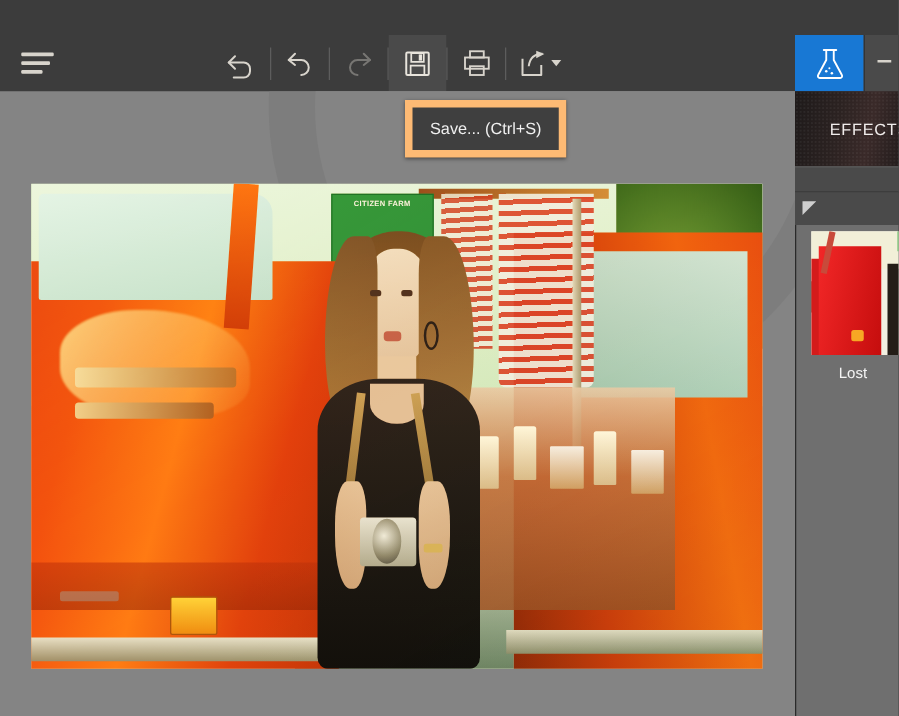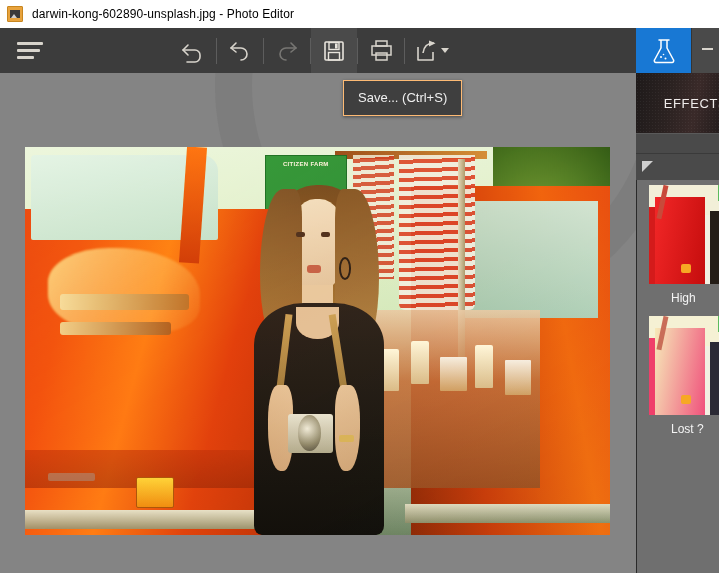--- a/index.html
+++ b/index.html
@@ -93,23 +93,23 @@
     width:0;height:0;
     border-left:4px solid transparent;
     border-right:4px solid transparent;
     border-top:5px solid #d8d4cc;
     margin-left:3px;
   }
 
   
   .tooltip {
     position:absolute;
-    left:343px; top:80px;
+    left:324px; top:80px;
     background:#3f3f3f;
-    border:1px solid #fdba74;
+    border:6px solid #fdba74;
     padding:9px 14px 10px 14px;
     font-size:13px;
     color:#f0f0f0;
     white-space:nowrap;
     z-index:40;
     box-shadow:0 1px 3px rgba(0,0,0,.45);
   }
 
   
   .canvas {
@@ -486,24 +486,20 @@
     position:absolute; left:636px; top:73px;
     width:4px; height:500px;
     background:#6b6b6b;
   }
 </style>
 </head>
 <body>
 
 <div id="app">
 
-  <div class="titlebar">
-    <div class="title-icon"></div>
-    <div class="title-text">darwin-kong-602890-unsplash.jpg - Photo Editor</div>
-  </div>
 
   <div class="toolbar">
 
     <div class="tb-btn" style="width:60px">
       <span class="hamburger">
         <i></i>
           <i></i>
           <i></i>
       </span>
     </div>
@@ -672,34 +668,21 @@
         <div class="thumb-img v1">
           <div class="t-sky"></div>
             <div class="t-dark"></div>
             <div class="t-bus2"></div>
           <div class="t-bus"></div>
             <div class="t-pole"></div>
             <div class="t-green"></div>
           <div class="t-person"></div>
             <div class="t-lamp"></div>
         </div>
-        <div class="thumb-label">High</div>
+        <div class="thumb-label">Lost</div>
       </div>
 
 
-      <div class="thumb-item">
-        <div class="thumb-img v3">
-          <div class="t-sky"></div>
-            <div class="t-dark"></div>
-            <div class="t-bus2"></div>
-          <div class="t-bus"></div>
-            <div class="t-pole"></div>
-            <div class="t-green"></div>
-          <div class="t-person"></div>
-            <div class="t-lamp"></div>
-        </div>
-        <div class="thumb-label">Lost ?</div>
-      </div>
 
     </div>
   </div>
 
 </div>
 
 </body></html>

